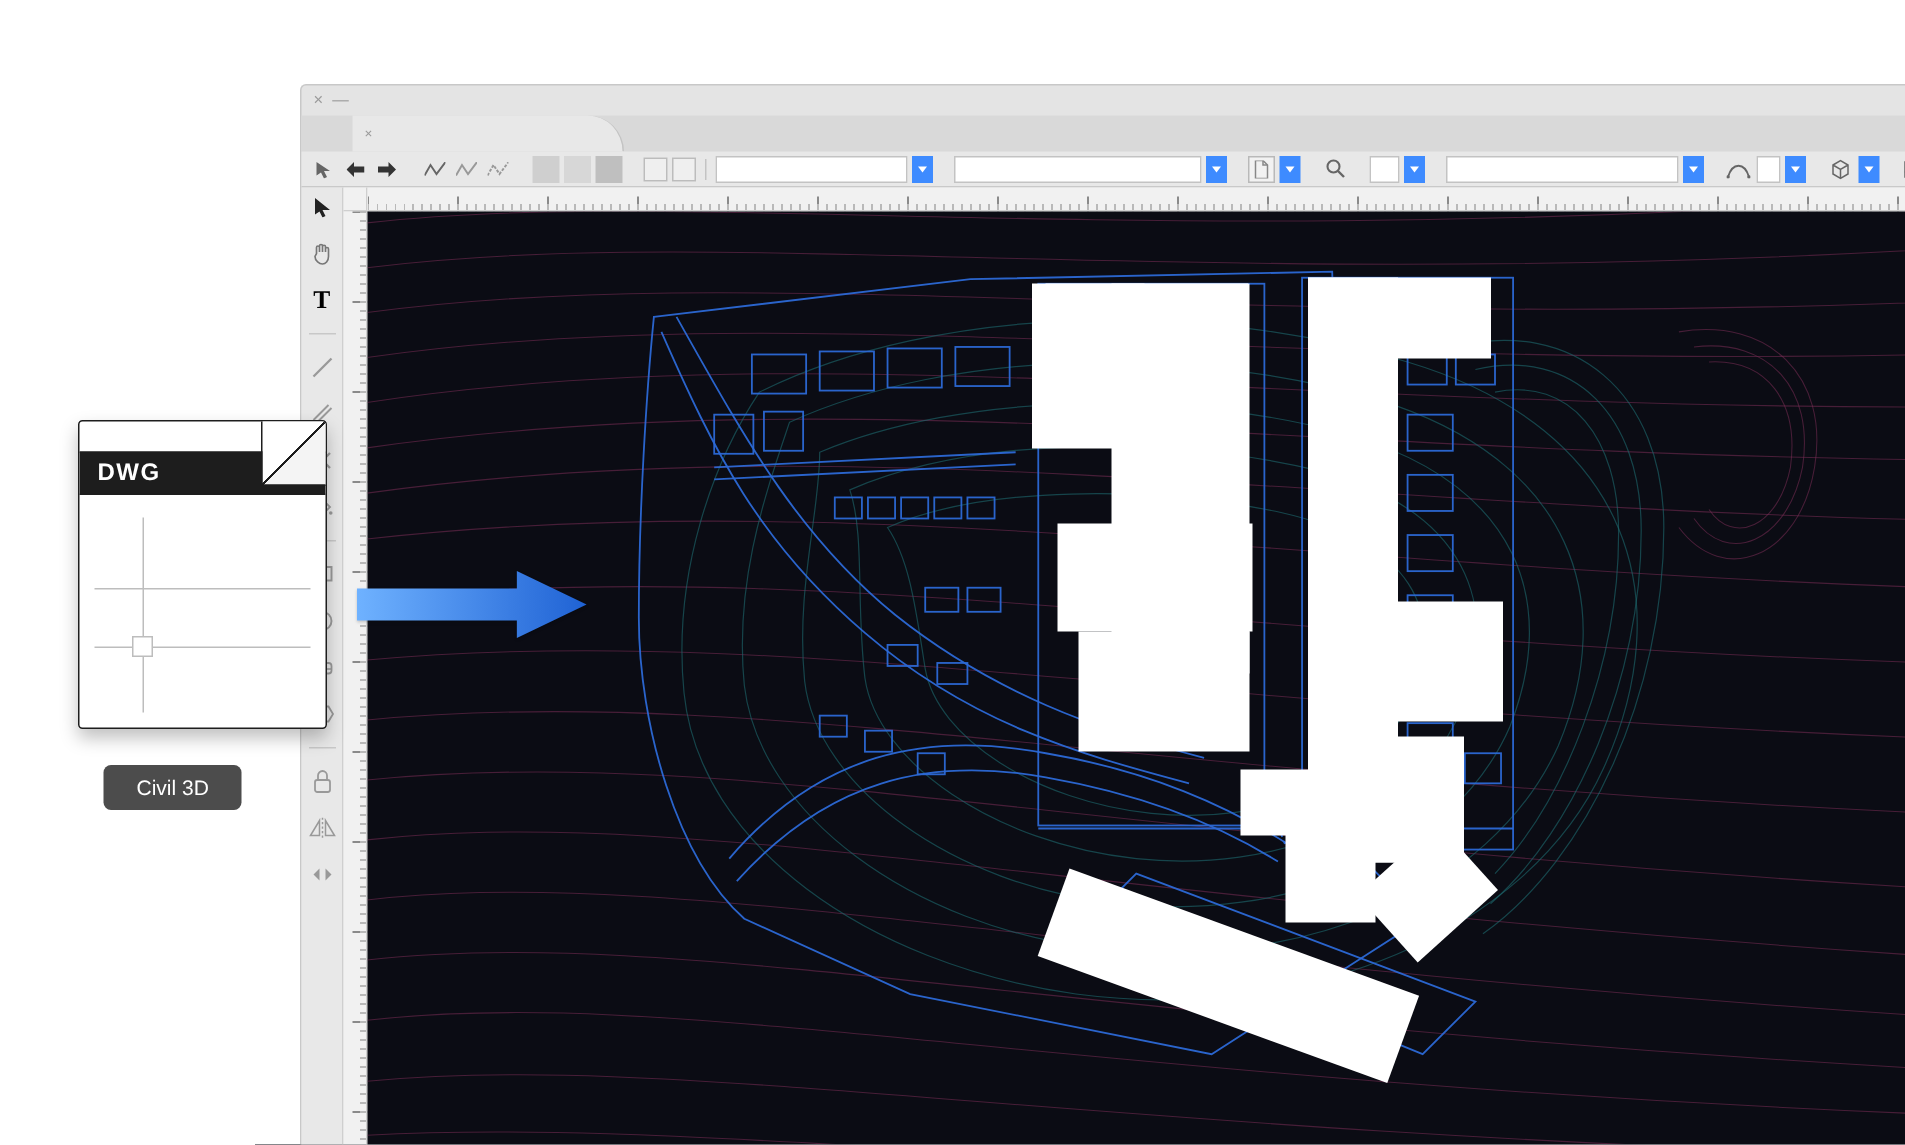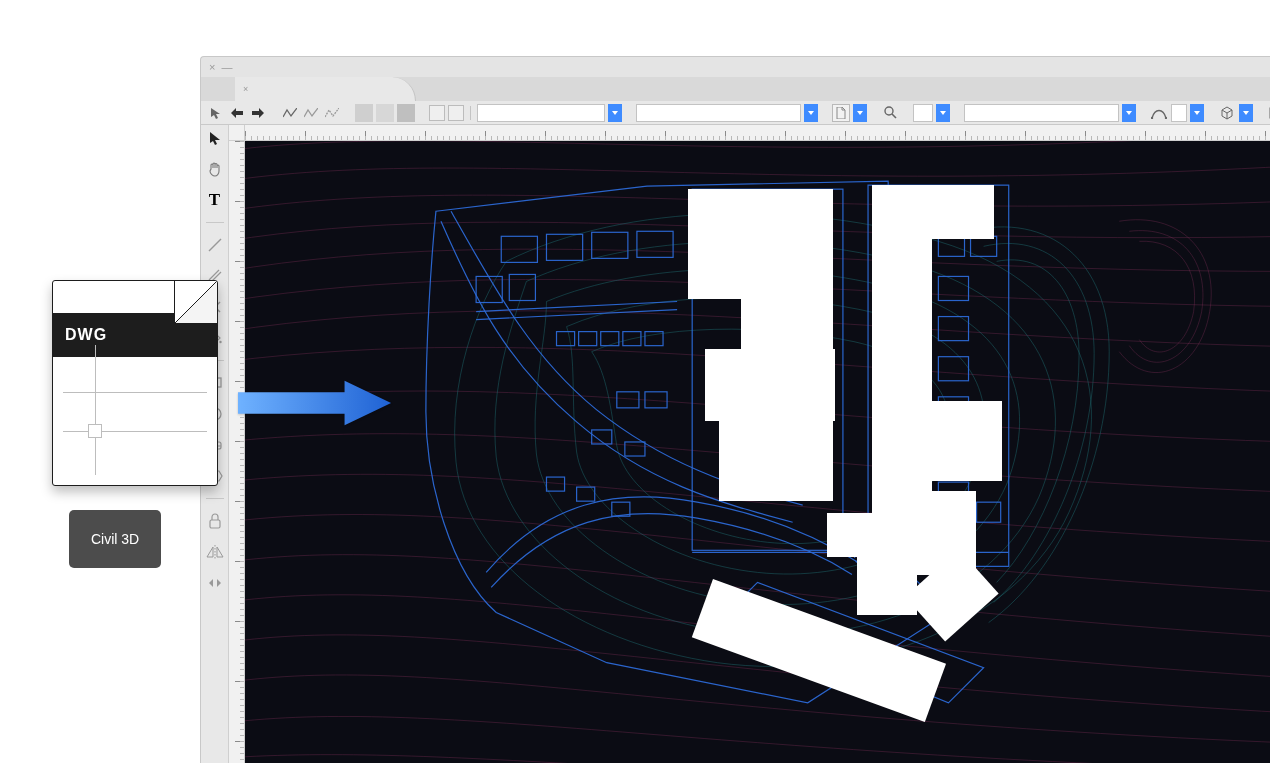--- a/index.html
+++ b/index.html
@@ -179,22 +179,22 @@
   }
   .dwg-card .fold{
     position:absolute;
     right:-1px; top:-1px;
     width:44px; height:44px;
     background:linear-gradient(135deg, #fff 0 49%, #1d1d1d 49% 51%, #f4f4f4 51% 100%);
     border-left:1px solid #1d1d1d;
     border-bottom:1px solid #1d1d1d;
   }
   .dwg-badge{
-    margin-top:32px;
-    height:44px;
+    margin-top:20px;
+    height:29px;
     background:#1d1d1d;
     color:#fff;
     display:flex; align-items:center;
     padding-left:12px;
     font-size:16px; letter-spacing:1px; font-weight:600;
     border-top:1px solid #1d1d1d;
     border-bottom:1px solid #1d1d1d;
   }
   .dwg-preview{
     position:absolute;
@@ -205,21 +205,21 @@
   .dwg-preview .v1{ position:absolute; top:0; bottom:0; left:22%; width:1px; background:#bdbdbd;}
   .dwg-preview .sq{
     position:absolute; width:14px; height:14px;
     left:calc(22% - 7px); top:calc(66% - 7px);
     background:#fff; border:1px solid #bdbdbd;
   }
 
   .civil-chip{
     position:absolute;
     left:69px; top:510px;
-    padding:21px 22px;
+    padding:7px 22px;
     background:#4c4c4c;
     color:#fff;
     font-size:14px;
     border-radius:5px;
   }
 
   .arrow{
     position:absolute;
     left:238px; top:378px;
     width:155px; height:50px;

